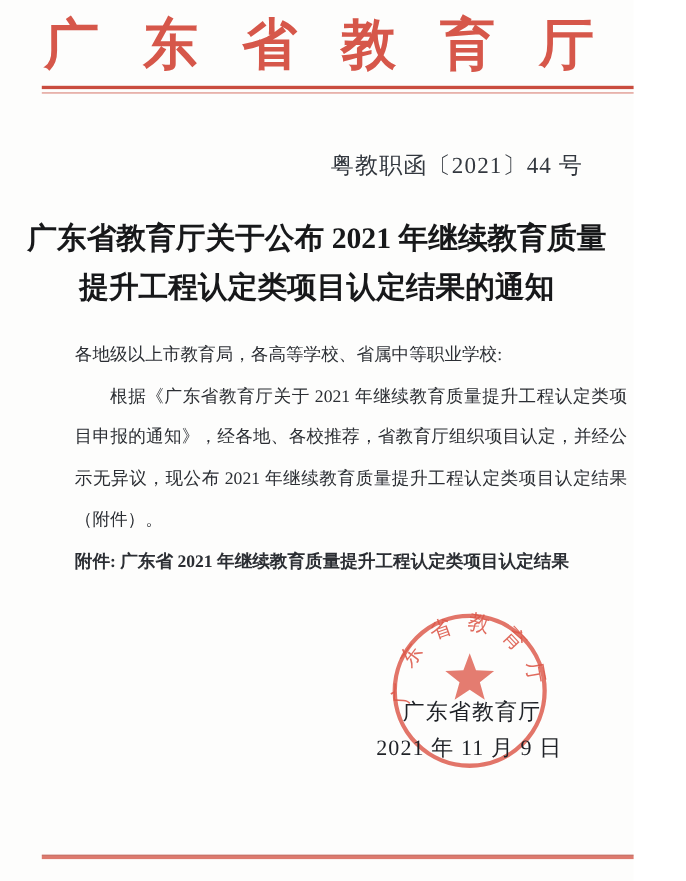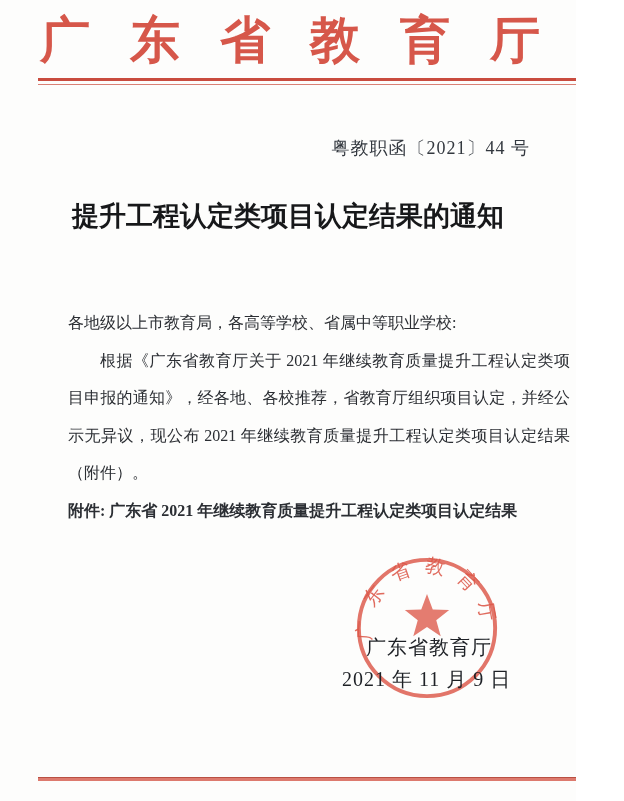--- a/index.html
+++ b/index.html
@@ -16,21 +16,21 @@
     text-align:center; white-space:nowrap;
     font-size:50px; font-weight:bold; color:#d6574a;
     letter-spacing:40px; padding-left:40px; line-height:60px;
   }
   .rule-top-thick { position:absolute; top:78px;  left:38px; width:554px; height:3px; background:#c94c3f; }
   .rule-top-thin  { position:absolute; top:84px;  left:38px; width:554px; height:1px; background:#d98176; }
 
   
   .doc-number {
     position:absolute; top:136px; right:46px;
-    font-size:18px; color:#33383f; letter-spacing:1px;
+    font-size:21px; color:#33383f; letter-spacing:1px;
   }
 
   
   .title {
     position:absolute; top:194px; left:0; right:0;
     text-align:center; font-size:27px; font-weight:bold;
     color:#17181a; line-height:45px;
   }
 
   
@@ -72,20 +72,21 @@
 
 <div class="page">
 
   <div class="agency-name">广东省教育厅</div>
   <div class="rule-top-thick"></div>
   <div class="rule-top-thin"></div>
 
   <div class="doc-number">粤教职函〔2021〕44 号</div>
 
   <div class="title">
+    <div>广东省教育厅关于公布 2021 年继续教育质量</div>
     <div>提升工程认定类项目认定结果的通知</div>
   </div>
 
   <div class="body-text">
     <p class="salutation">各地级以上市教育局，各高等学校、省属中等职业学校:</p>
     <p class="para">根据《广东省教育厅关于 2021 年继续教育质量提升工程认定类项目申报的通知》，经各地、各校推荐，省教育厅组织项目认定，并经公示无异议，现公布 2021 年继续教育质量提升工程认定类项目认定结果（附件）。</p>
     <p class="attachment"><span>附件:</span> <span>广东省 2021 年继续教育质量提升工程认定类项目认定结果</span></p>
   </div>
 
   <svg class="seal" viewBox="0 0 150 150" xmlns="http://www.w3.org/2000/svg">

